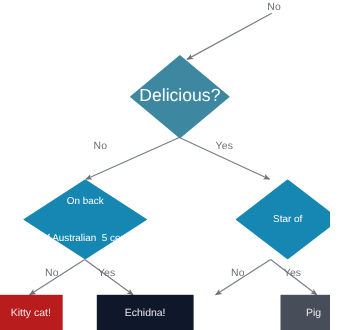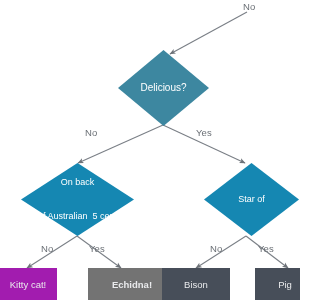--- a/index.html
+++ b/index.html
@@ -116,49 +116,46 @@
   <div class="edge-label" style="left:196px; top:127px; font-size:9.5px;">Yes</div>
 
   <div class="edge-label" style="left:41px; top:243px; font-size:9.5px;">No</div>
 
   <div class="edge-label" style="left:89px; top:243px; font-size:9.5px;">Yes</div>
 
   <div class="edge-label" style="left:210px; top:243px; font-size:9.5px;">No</div>
 
   <div class="edge-label" style="left:258px; top:243px; font-size:9.5px;">Yes</div>
 
-  <div class="node diamond" style="left:118px; top:50px; width:91px; height:76px; font-size:10px;">
+  <div class="node diamond" style="left:118px; top:50px; width:91px; height:76px; font-size:16px;">
     <div class="dshape" style="background:#3d87a0;"></div>
     <div class="dlabel">Delicious?</div>
   </div>
 
   <div class="node diamond" style="left:21px; top:163px; width:113px; height:73px; font-size:9px;">
     <div class="dshape" style="background:#1587b2;"></div>
     <div class="dlabel" style="line-height:1.25;">
       <div>On back</div>
       <div>of Australian  5 cent</div>
     </div>
   </div>
 
-  <div class="node diamond" style="left:204px; top:163px; width:95px; height:73px; font-size:9px;">
+  <div class="node diamond" style="left:214px; top:163px; width:95px; height:73px; font-size:9px;">
     <div class="dshape" style="background:#1587b2;"></div>
     <div class="dlabel" style="line-height:1.3;">
       <div>Star of</div>
     </div>
   </div>
 
-  <div class="node resultbox" style="left:-1px; top:268px; width:58px; height:32px; background:#a21caf; font-size:9.5px;">
+  <div class="node resultbox" style="left:-1px; top:268px; width:58px; height:32px; background:#b91c1c; font-size:9.5px;">
     <span>Kitty cat!</span>
   </div>
 
-  <div class="node resultbox" style="left:88px; top:268px; width:88px; height:32px; background:#737373; font-size:9.5px;font-weight:bold;">
+  <div class="node resultbox" style="left:88px; top:268px; width:88px; height:32px; background:#0f172a; font-size:9.5px;">
     <span>Echidna!</span>
   </div>
 
-  <div class="node resultbox" style="left:162px; top:268px; width:68px; height:32px; background:#474e59; font-size:9.5px;">
-    <span>Bison</span>
-  </div>
 
   <div class="node resultbox" style="left:255px; top:268px; width:68px; height:32px; background:#474e59; font-size:9.5px;">
     <span style="margin-right:8px;">Pig</span>
   </div>
 
 </div>
 
 </body></html>

